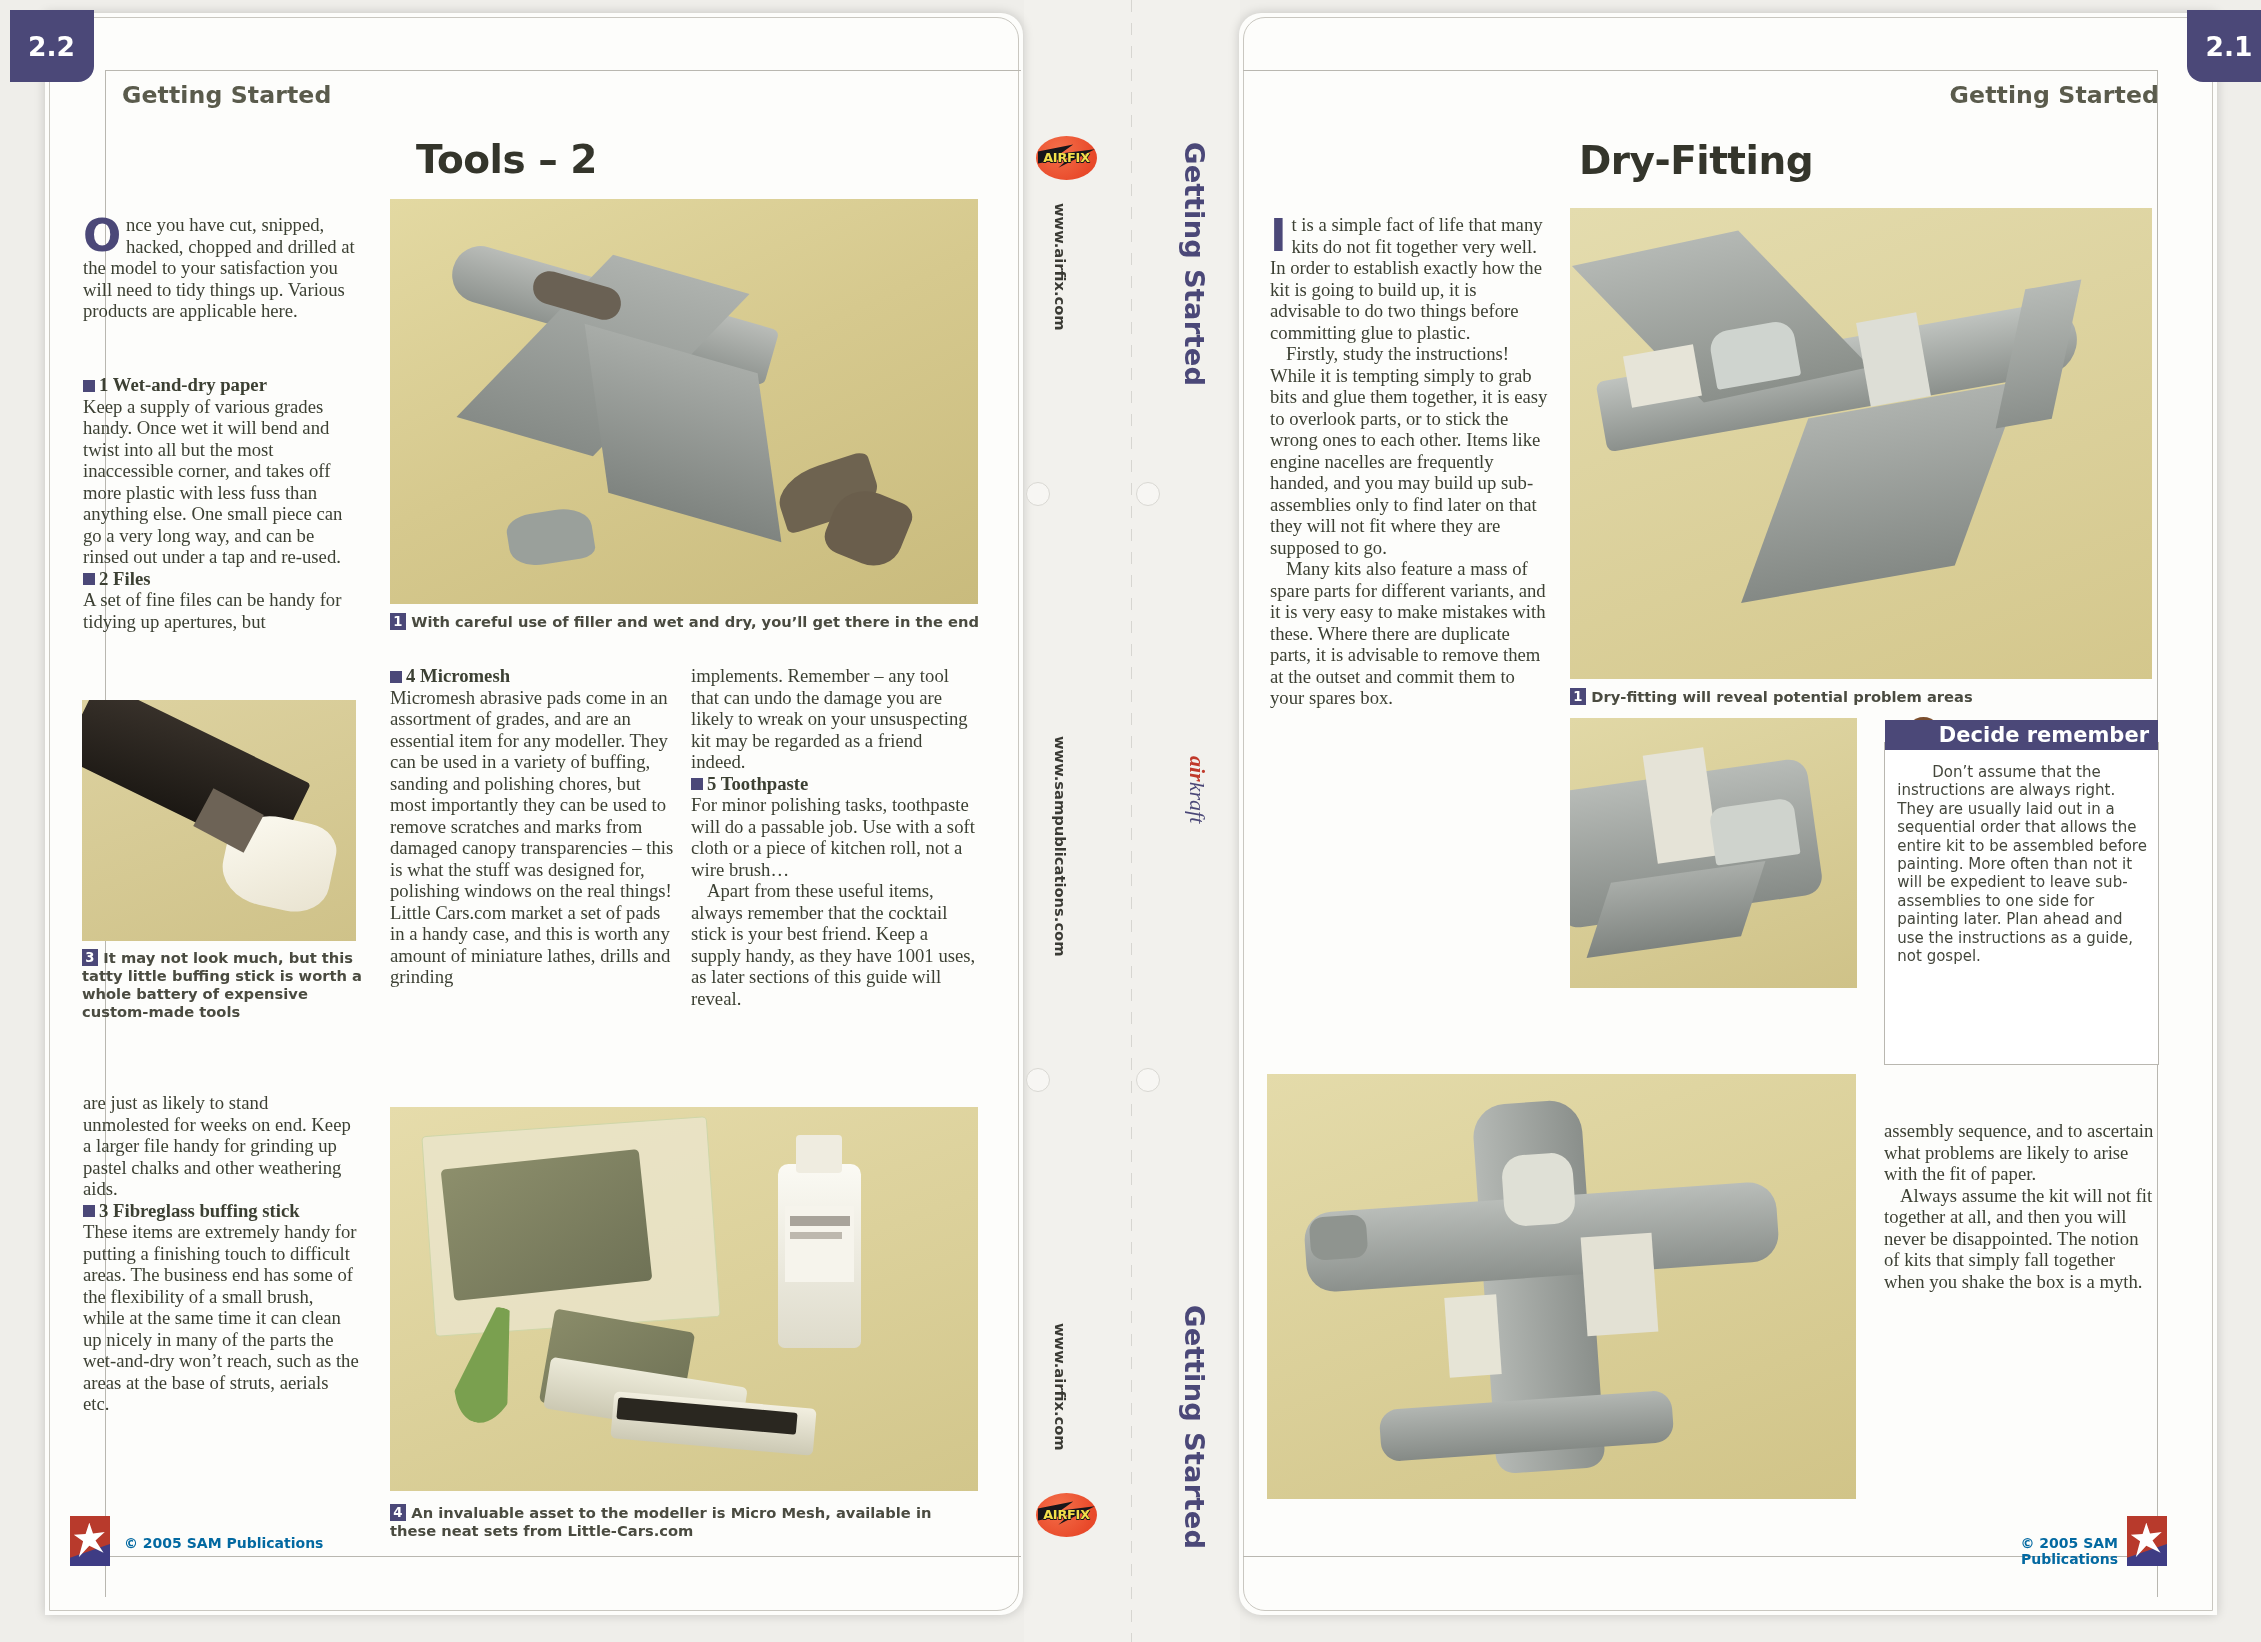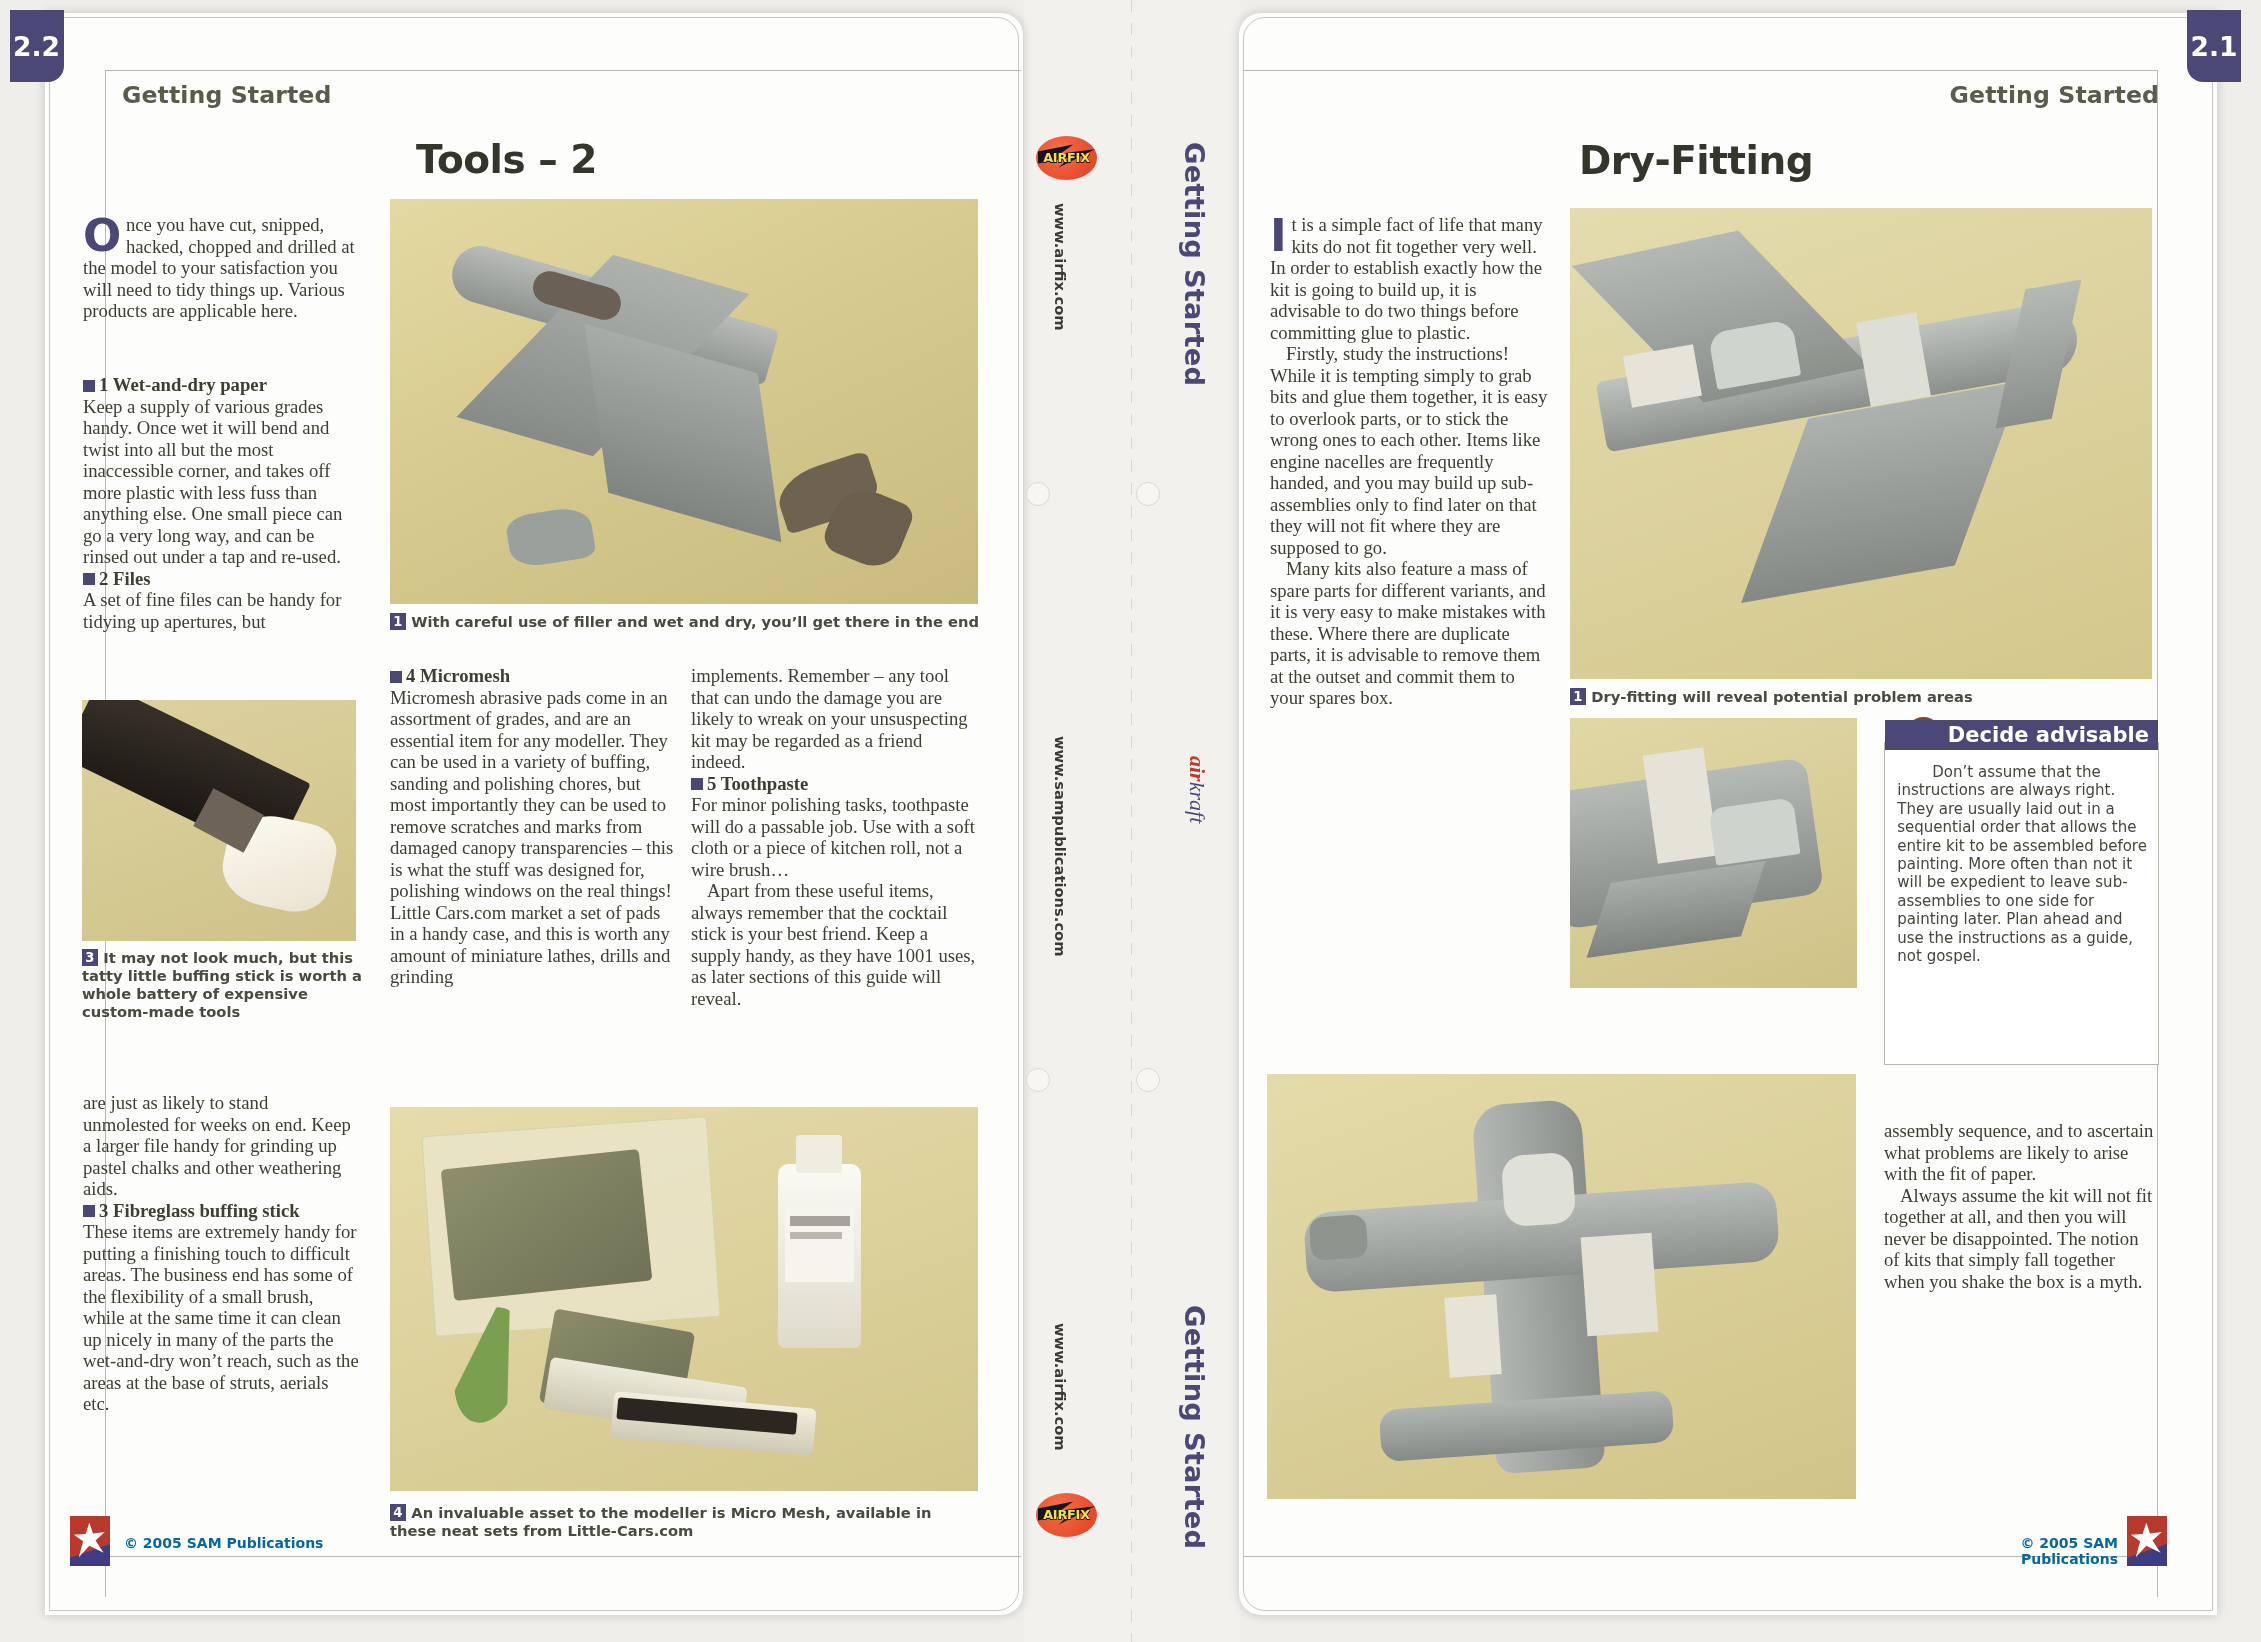--- a/index.html
+++ b/index.html
@@ -21,21 +21,21 @@
   .punch{position:absolute;width:22px;height:22px;border:1.4px solid #d9d8d3;border-radius:50%;background:#f7f6f3;}
   .punch.h-left-a{left:1026px;top:482px;}
   .punch.h-left-b{left:1026px;top:1068px;}
   .punch.h-right-a{left:1136px;top:482px;}
   .punch.h-right-b{left:1136px;top:1068px;}
 
   
   .head-rule{position:absolute;height:1.4px;background:#b9b7b0;}
   .head-title{position:absolute;font-family:"DejaVu Sans",sans-serif;font-weight:bold;
     font-size:23.6px;color:#5a5b4c;letter-spacing:0.1px;}
-  .folio{position:absolute;width:54px;height:72px;background:#4b4878;color:#fff;
+  .folio{position:absolute;width:84px;height:72px;background:#4b4878;color:#fff;
     font-family:"DejaVu Sans",sans-serif;font-weight:bold;font-size:26.5px;
     display:flex;align-items:center;justify-content:center;}
   #folio-left{left:9.5px;top:10.4px;border-radius:0 0 16px 0;}
   #folio-right{left:2187px;top:10.4px;border-radius:0 0 0 16px;}
 
   
   .sec-title{position:absolute;font-family:"DejaVu Sans",sans-serif;font-weight:bold;
     color:#34352b;font-size:39px;letter-spacing:-0.5px;}
 
   
@@ -318,21 +318,21 @@
     <div style="position:absolute;left:16px;top:0;width:37px;height:27.4px;background:#7a4d2c;border-radius:19px 19px 7.6px 7.6px;"></div>
     <div style="position:absolute;left:24.6px;top:14px;width:24.6px;height:22px;background:#dfa06c;border-radius:10.4px;"></div>
     <div style="position:absolute;left:6.6px;top:28px;width:57px;height:35px;background:#cdf0c4;border:1.4px solid #6fae74;border-radius:6.6px 6.6px 1.9px 1.9px;"></div>
     <div style="position:absolute;left:11.3px;top:61px;width:49px;height:18px;background:#4c4f54;"></div>
     <div style="position:absolute;left:0.9px;top:74px;width:70px;height:14px;background:#c9a468;transform:skewX(-28deg);border:0.9px solid #8a6a36;"></div>
     <div style="position:absolute;left:3.8px;top:51px;width:22px;height:14px;background:#dfa06c;border-radius:5.7px;transform:rotate(24deg);"></div>
     <div style="position:absolute;left:49px;top:51px;width:22px;height:14px;background:#dfa06c;border-radius:5.7px;transform:rotate(-24deg);"></div>
   </div>
   <div id="tipbox">
     <div id="tipbox-head"></div>
-    <div id="tipbox-title">Decide advisable</div>
+    <div id="tipbox-title">Decide remember</div>
     <div id="tipbox-body">
       <p class="lead" style="margin:0;">Don’t assume that the instructions are always right. They are usually laid out in a sequential order that allows the entire kit to be assembled before painting. More often than not it will be expedient to leave sub-assemblies to one side for painting later. Plan ahead and use the instructions as a guide, not gospel.</p>
     </div>
   </div>
 
   <div class="footer" style="left:1976px;top:1535px;width:142px;text-align:right;">© 2005 SAM Publications</div>
   <div class="samlogo" style="left:2127px;top:1516px;">
     <div class="blue"></div>
     <div class="star"></div>
   </div>

